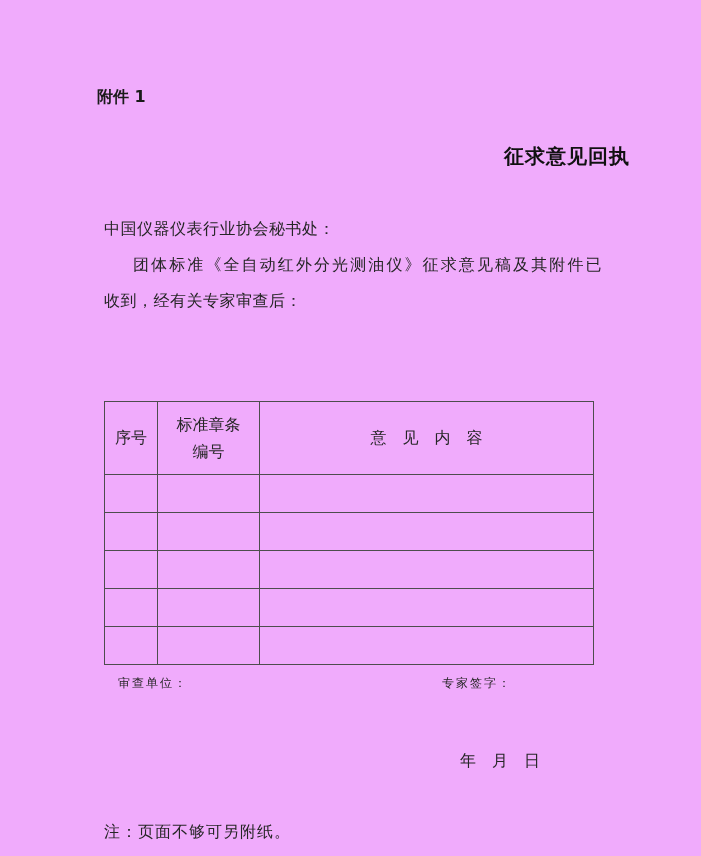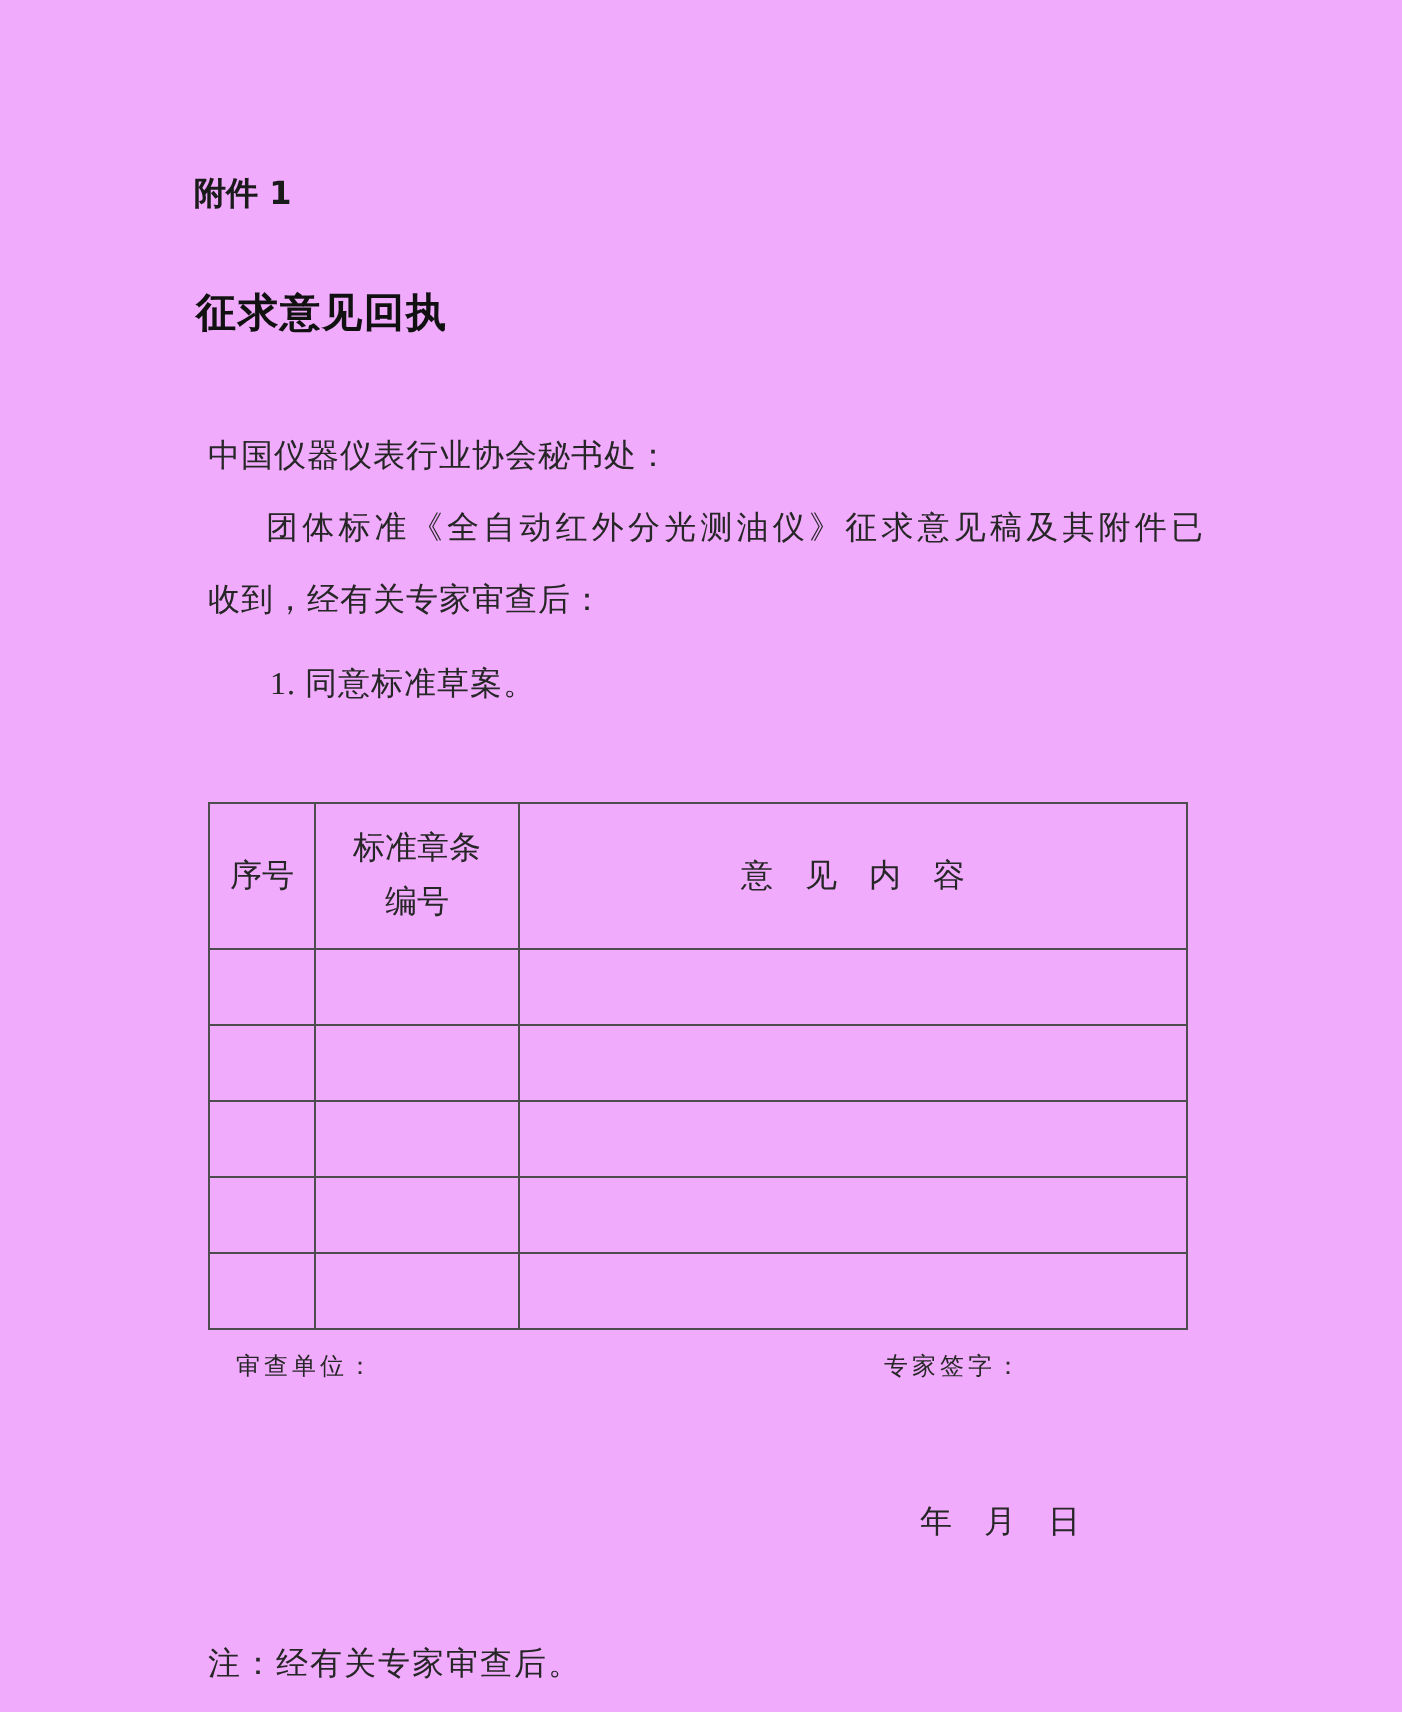--- a/index.html
+++ b/index.html
@@ -19,21 +19,21 @@
     font-family: "DejaVu Sans", "Liberation Sans", sans-serif;
     font-weight: bold;
     font-size: 16px;
     color: #1a1a1a;
     line-height: 1.1;
   }
   .title {
     position: absolute;
     left: 98px; top: 145px;
     width: 532px;
-    text-align: left;
+    text-align: right;
     font-family: "DejaVu Sans", "Liberation Sans", sans-serif;
     font-weight: bold;
     font-size: 20px;
     color: #111111;
     line-height: 1.1;
     letter-spacing: 1px;
   }
   .bodyline {
     position: absolute;
     font-size: 16px;
@@ -109,21 +109,20 @@
   <div class="attachment">附件 1</div>
 
   <div class="title">征求意见回执</div>
 
   <p class="bodyline salutation">中国仪器仪表行业协会秘书处：</p>
 
   <p class="bodyline para-justified">团体标准《全自动红外分光测油仪》征求意见稿及其附件已</p>
 
   <p class="bodyline para-cont">收到，经有关专家审查后：</p>
 
-  <p class="bodyline list-item-1">1. 同意标准草案。</p>
 
 
   <table class="comments">
     <colgroup>
       <col style="width:53px">
       <col style="width:102px">
       <col style="width:334px">
     </colgroup>
     <thead>
       <tr>
@@ -163,15 +162,15 @@
         </tr>
       </tbody>
   </table>
 
   <span class="sig-label sig-review">审查单位：</span>
 
   <span class="sig-label sig-expert">专家签字：</span>
 
   <div class="date-line">年　月　日</div>
 
-  <div class="note">注：经有关专家审查后。</div>
+  <div class="note">注：页面不够可另附纸。</div>
 
 </div>
 
 </body></html>

